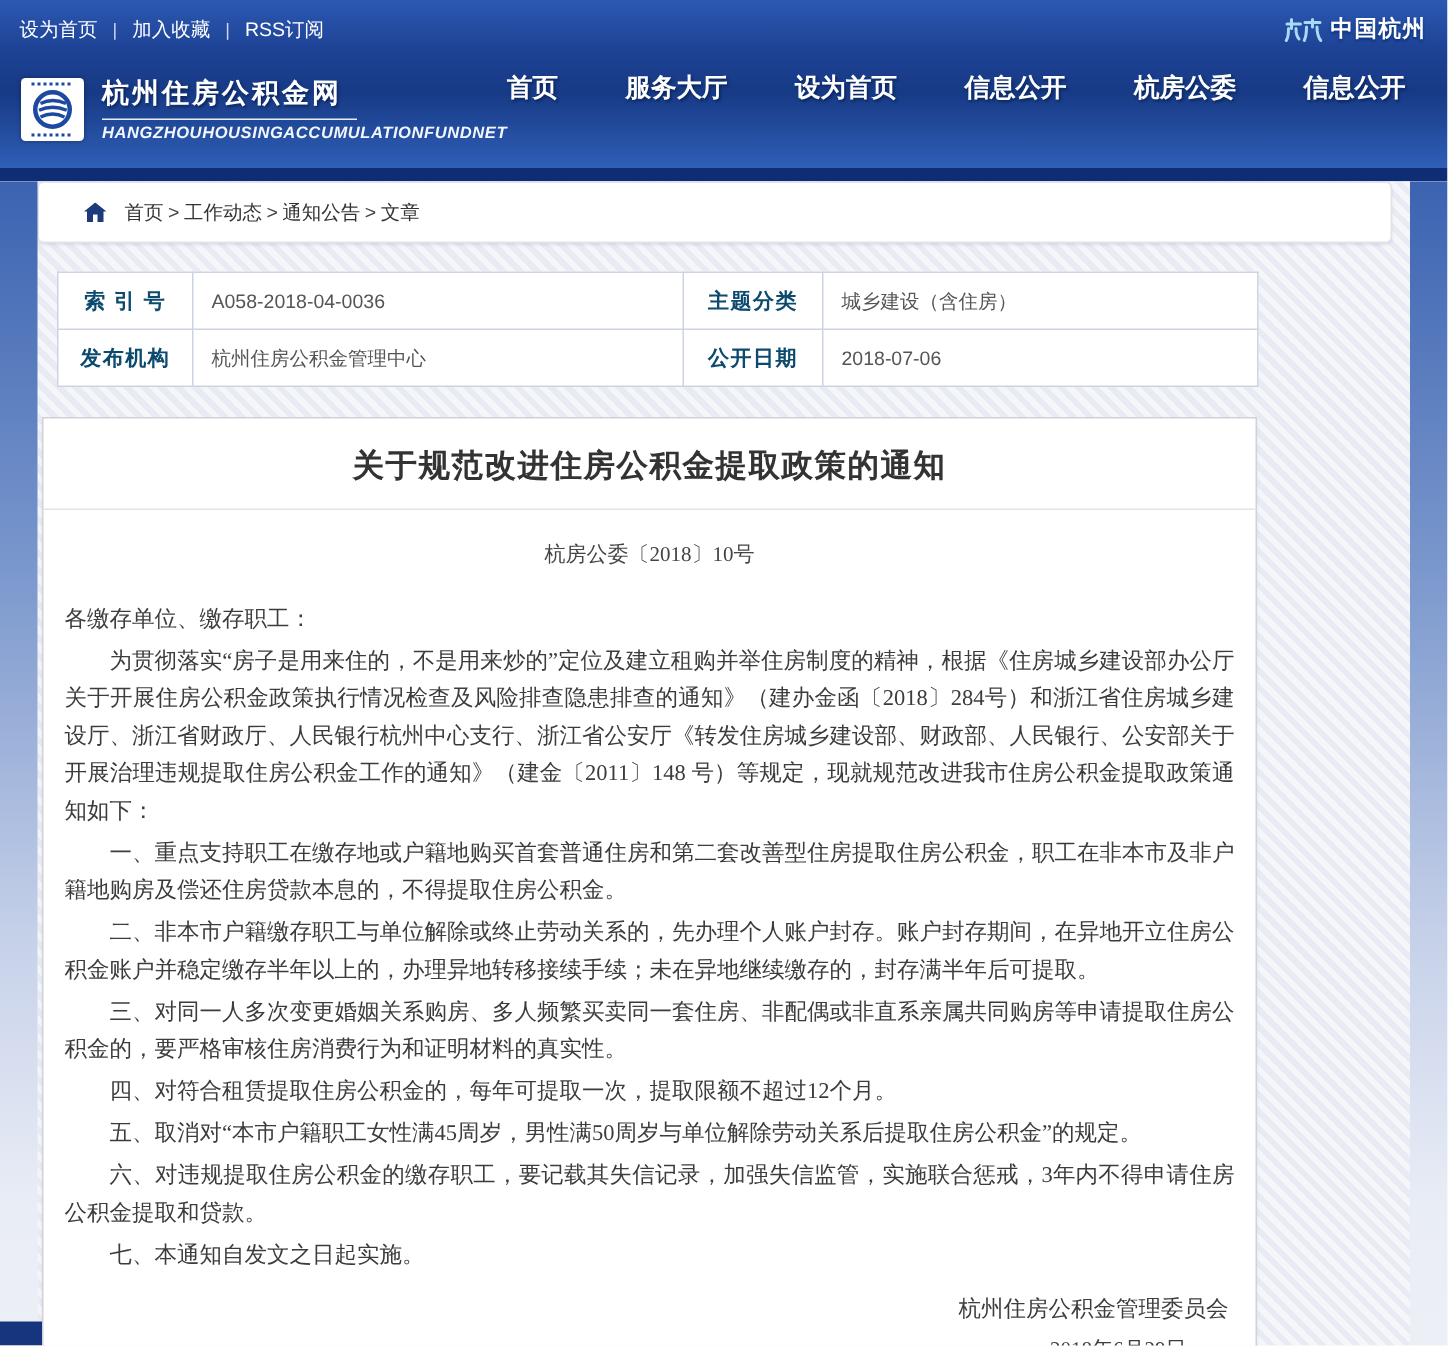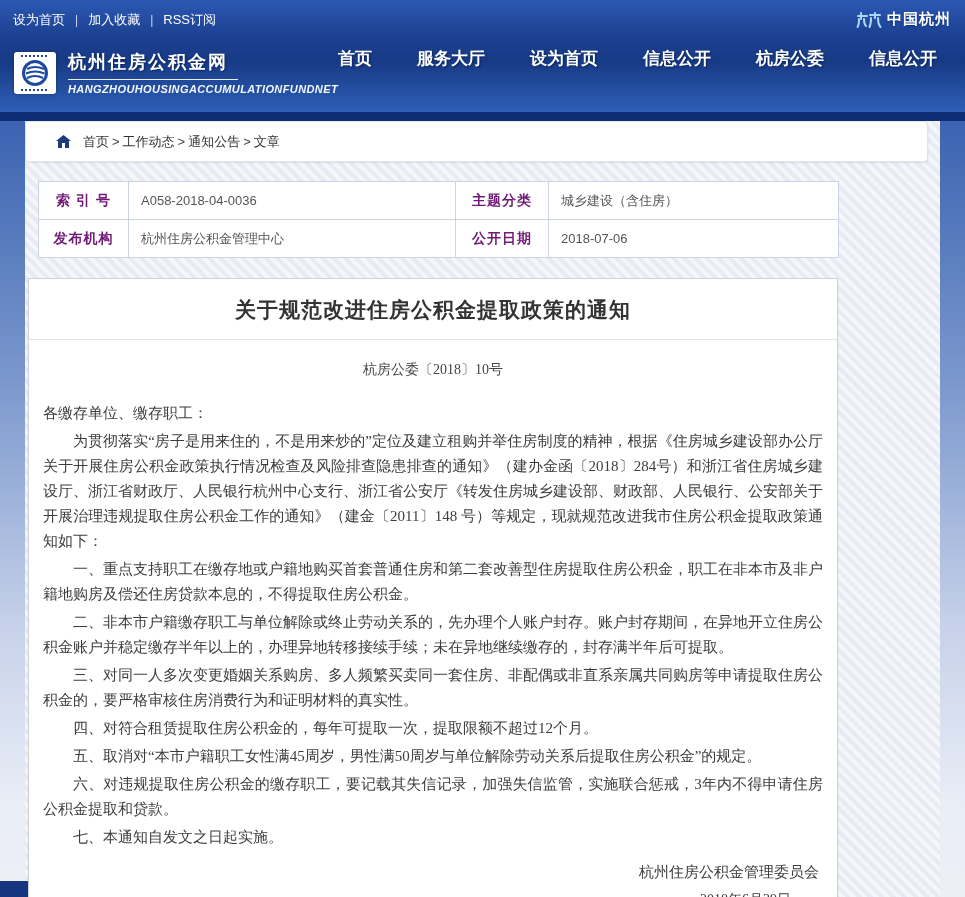--- a/index.html
+++ b/index.html
@@ -72,21 +72,21 @@
   }
   .breadcrumb .home-icon { margin-right:12px; display:flex; cursor:pointer; }
   .breadcrumb .crumb { cursor:pointer; }
   .breadcrumb .bsep { margin:0 3px; color:#444; }
 
   .info-table {
     border-collapse:collapse; margin:19px 0 0 13px; width:800px; background:#fff;
     font-size:13px; table-layout:fixed;
   }
   .info-table th, .info-table td { border:1px solid #ccd3e2; height:38px; padding:0 12px; }
-  .info-table th { font-size:14px; font-weight:bold; color:#701a75; text-align:center; letter-spacing:1px; }
+  .info-table th { font-size:14px; font-weight:bold; color:#0c4a6e; text-align:center; letter-spacing:1px; }
   .info-table td { color:#555; text-align:left; }
   .col-l1 { width:90px; } .col-v1 { width:327px; } .col-l2 { width:93px; } .col-v2 { width:290px; }
 
   .article {
     margin:20px 0 0 3px; width:810px; height:647px; background:#fff;
     border:1px solid #d2d2d6; box-shadow:0 1px 2px rgba(120,130,160,.15);
   }
   .article-title {
     text-align:center; font-size:21px; font-weight:bold; color:#333;
     margin:17px 12px 15px; letter-spacing:1px;

